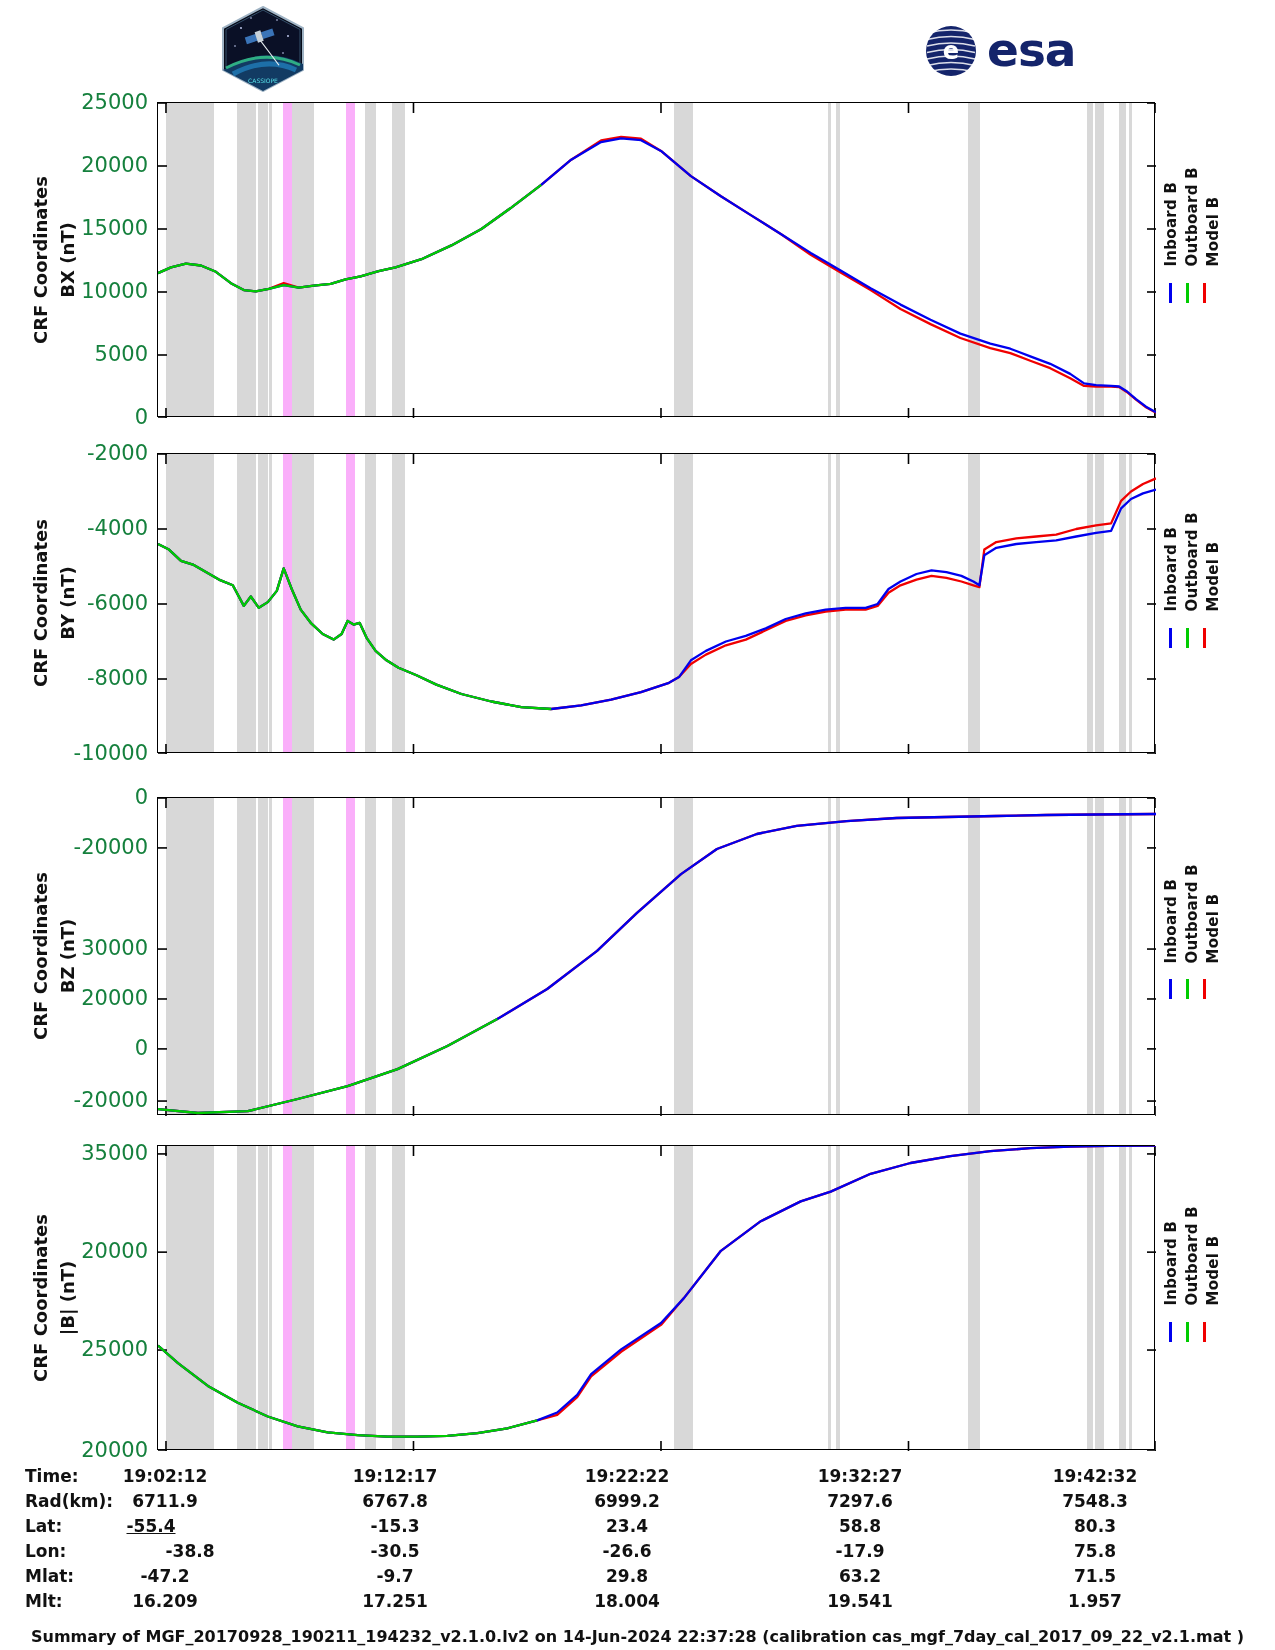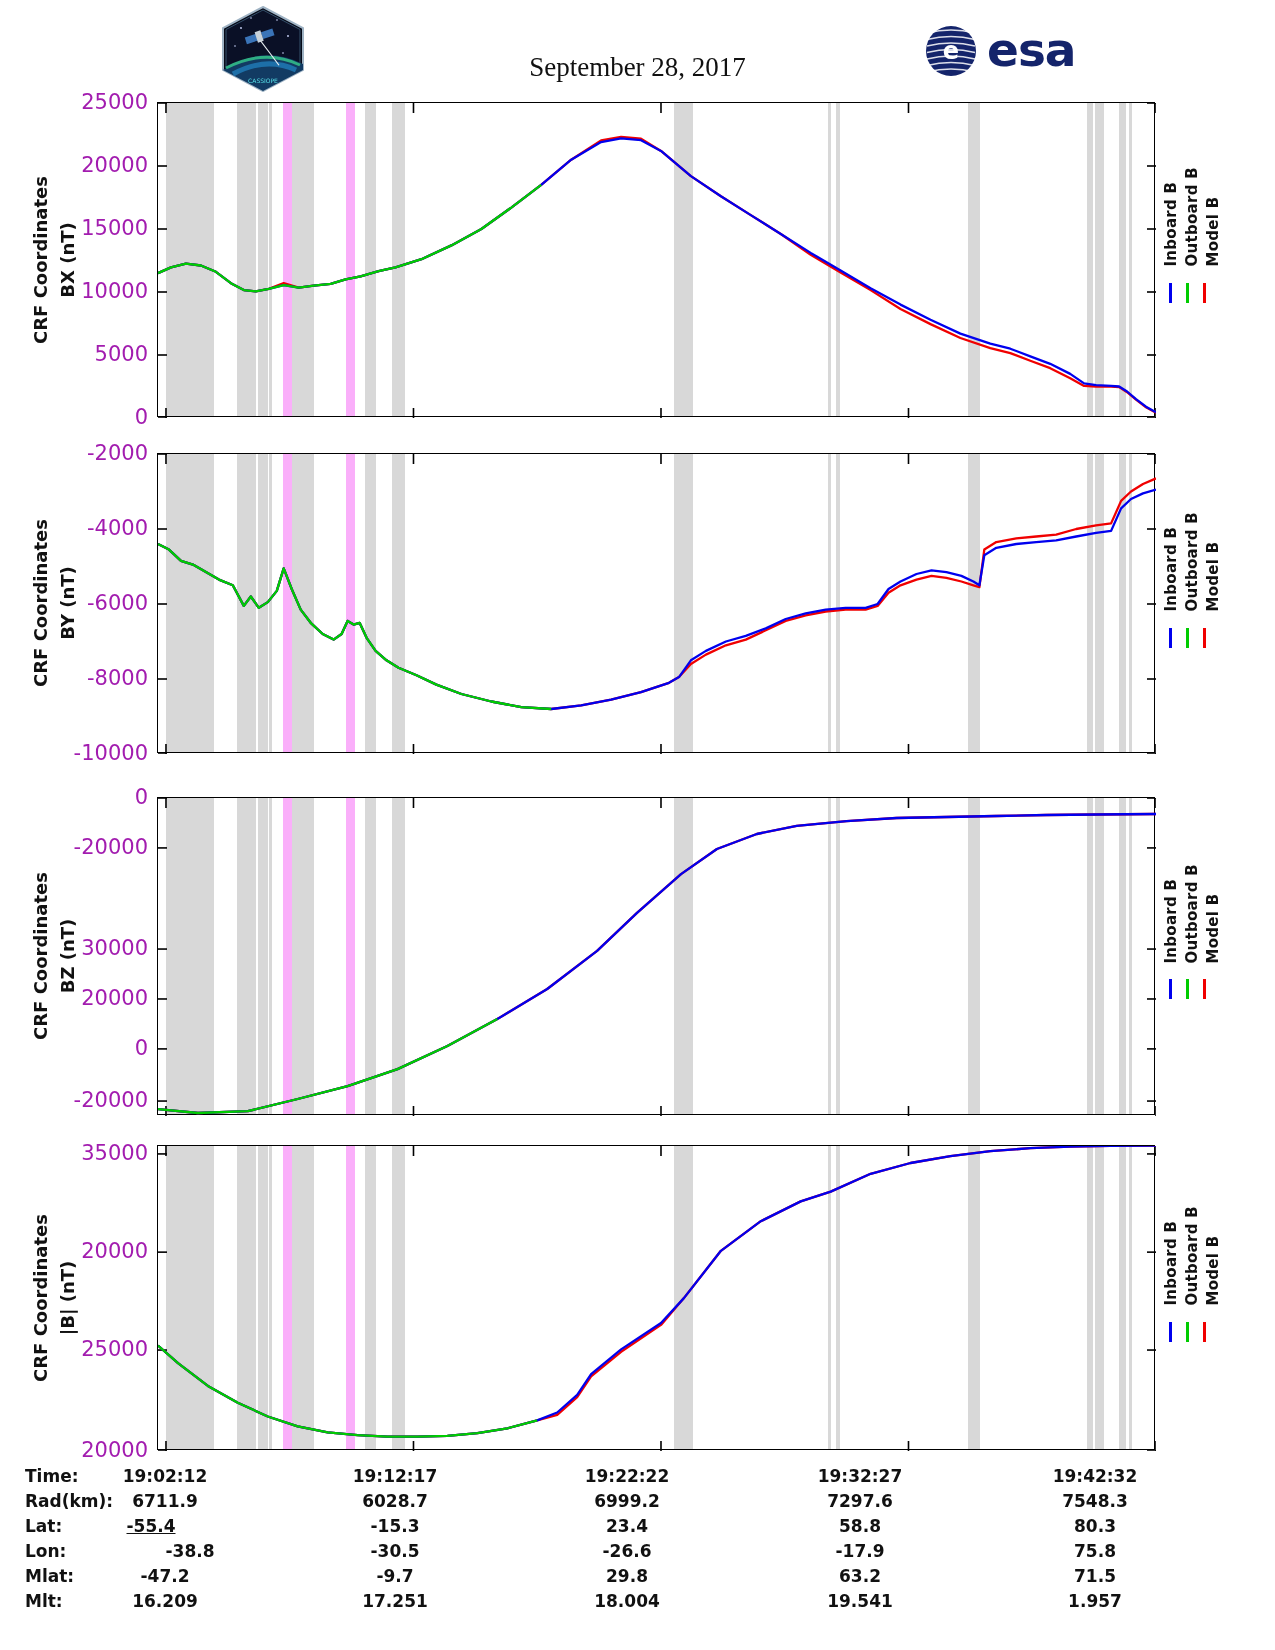--- a/index.html
+++ b/index.html
@@ -4,21 +4,21 @@
 <style>
   html,body{margin:0;padding:0;background:#fff;}
   body{width:1275px;height:1650px;position:relative;font-family:"DejaVu Sans","Liberation Sans",sans-serif;}
   #page{position:absolute;inset:0;background:#fff;overflow:hidden;}
   .hdr-title{position:absolute;left:0;width:1275px;text-align:center;font-family:"Liberation Serif","DejaVu Serif",serif;color:#111;}
   #title1{top:14px;font-size:30px;}
   #title2{top:52px;font-size:27px;}
   .panel{position:absolute;border:1.7px solid #000;box-sizing:border-box;background:#fff;}
   .band{position:absolute;top:0;bottom:0;}
   .panel svg{position:absolute;left:0;top:0;}
-  .ytick{position:absolute;left:0;width:148px;text-align:right;font-size:21px;color:#a21caf;line-height:24px;}
+  .ytick{position:absolute;left:0;width:148px;text-align:right;font-size:21px;color:#15803d;line-height:24px;}
   .ylab{position:absolute;white-space:nowrap;font-weight:bold;font-size:18px;color:#111;transform:translate(-50%,-50%) rotate(-90deg);}
   .legend{position:absolute;width:90px;}
   .legend .labs{display:flex;flex-direction:row;gap:3px;justify-content:flex-start;}
   .legend .labs span{writing-mode:vertical-rl;transform:rotate(180deg);font-weight:bold;font-size:15px;color:#111;letter-spacing:0.3px;}
   .legend .marks{display:flex;flex-direction:row;margin-top:16px;}
   .legend .marks i{display:block;width:17px;}
   .legend .marks i b{display:block;width:3px;height:20px;margin:0 auto;}
   .trow{position:absolute;height:25px;font-weight:bold;font-size:17px;color:#111;}
   .tlabel{position:absolute;left:25px;}
   .tcell{position:absolute;width:220px;text-align:center;}
@@ -46,21 +46,20 @@
     <path d="M12 68 Q 45 50 75 64" fill="none" stroke="#1d6fa8" stroke-width="5"></path>
     <g transform="translate(38,30) rotate(-18)">
       <rect x="-14" y="-3" width="12" height="7" fill="#3a74b8"></rect>
       <rect x="3" y="-3" width="12" height="7" fill="#3a74b8"></rect>
       <rect x="-3" y="-5" width="6" height="11" fill="#c8d2da"></rect>
       <line x1="0" y1="5" x2="10" y2="34" stroke="#e8eef2" stroke-width="1.2"></line>
     </g>
     <text x="42" y="77" text-anchor="middle" font-size="6" fill="#57e0e8" font-family="'DejaVu Sans',sans-serif">CASSIOPE</text>
   </svg>
 
-  <div class="hdr-title" id="title2">September 28, 2017</div>
 
   <div id="esa">
     <svg width="56" height="52" viewBox="0 0 56 52">
       <g id="esa-globe">
           <circle cx="26" cy="26" r="25" fill="#14246b"></circle>
           <path d="M 2 8 Q 26 2 50 8" stroke="#ffffff" stroke-width="1.6" fill="none" opacity="0.85"></path>
           <path d="M 2 14.5 Q 26 8.5 50 14.5" stroke="#ffffff" stroke-width="1.6" fill="none" opacity="0.85"></path>
           <path d="M 2 21 Q 26 15 50 21" stroke="#ffffff" stroke-width="1.6" fill="none" opacity="0.85"></path>
           <path d="M 2 27.5 Q 26 21.5 50 27.5" stroke="#ffffff" stroke-width="1.6" fill="none" opacity="0.85"></path>
           <path d="M 2 34 Q 26 28 50 34" stroke="#ffffff" stroke-width="1.6" fill="none" opacity="0.85"></path>
@@ -358,21 +357,21 @@
         <span class="tlabel">Time:</span>
         <span class="tcell" style="left: 55px;">19:02:12</span>
         <span class="tcell" style="left: 285px;">19:12:17</span>
         <span class="tcell" style="left: 517px;">19:22:22</span>
         <span class="tcell" style="left: 750px;">19:32:27</span>
         <span class="tcell" style="left: 985px;">19:42:32</span>
       </div>
       <div class="trow" style="top: 1491px; left: 0px; width: 1221px;">
         <span class="tlabel">Rad(km):</span>
         <span class="tcell" style="left: 55px;">6711.9</span>
-        <span class="tcell" style="left: 285px;">6028.7</span>
+        <span class="tcell" style="left: 285px;">6767.8</span>
         <span class="tcell" style="left: 517px;">6999.2</span>
         <span class="tcell" style="left: 750px;">7297.6</span>
         <span class="tcell" style="left: 985px;">7548.3</span>
       </div>
       <div class="trow" style="top: 1516px; left: 0px; width: 1275px;">
         <span class="tlabel">Lat:</span>
         <span class="tcell" style="left: 41px; text-decoration: underline;">-55.4</span>
         <span class="tcell" style="left: 285px;">-15.3</span>
         <span class="tcell" style="left: 517px;">23.4</span>
         <span class="tcell" style="left: 750px;">58.8</span>
@@ -396,13 +395,14 @@
       </div>
       <div class="trow" style="top: 1591px; left: 0px; width: 1275px;">
         <span class="tlabel">Mlt:</span>
         <span class="tcell" style="left: 55px;">16.209</span>
         <span class="tcell" style="left: 285px;">17.251</span>
         <span class="tcell" style="left: 517px;">18.004</span>
         <span class="tcell" style="left: 750px;">19.541</span>
         <span class="tcell" style="left: 985px;">1.957</span>
       </div>
     </div>
+  <div id="footer">Summary of MGF_20170928_190211_194232_v2.1.0.lv2 on 14-Jun-2024 22:37:28 (calibration cas_mgf_7day_cal_2017_09_22_v2.1.mat )</div>
 </div>
 
 </body></html>

